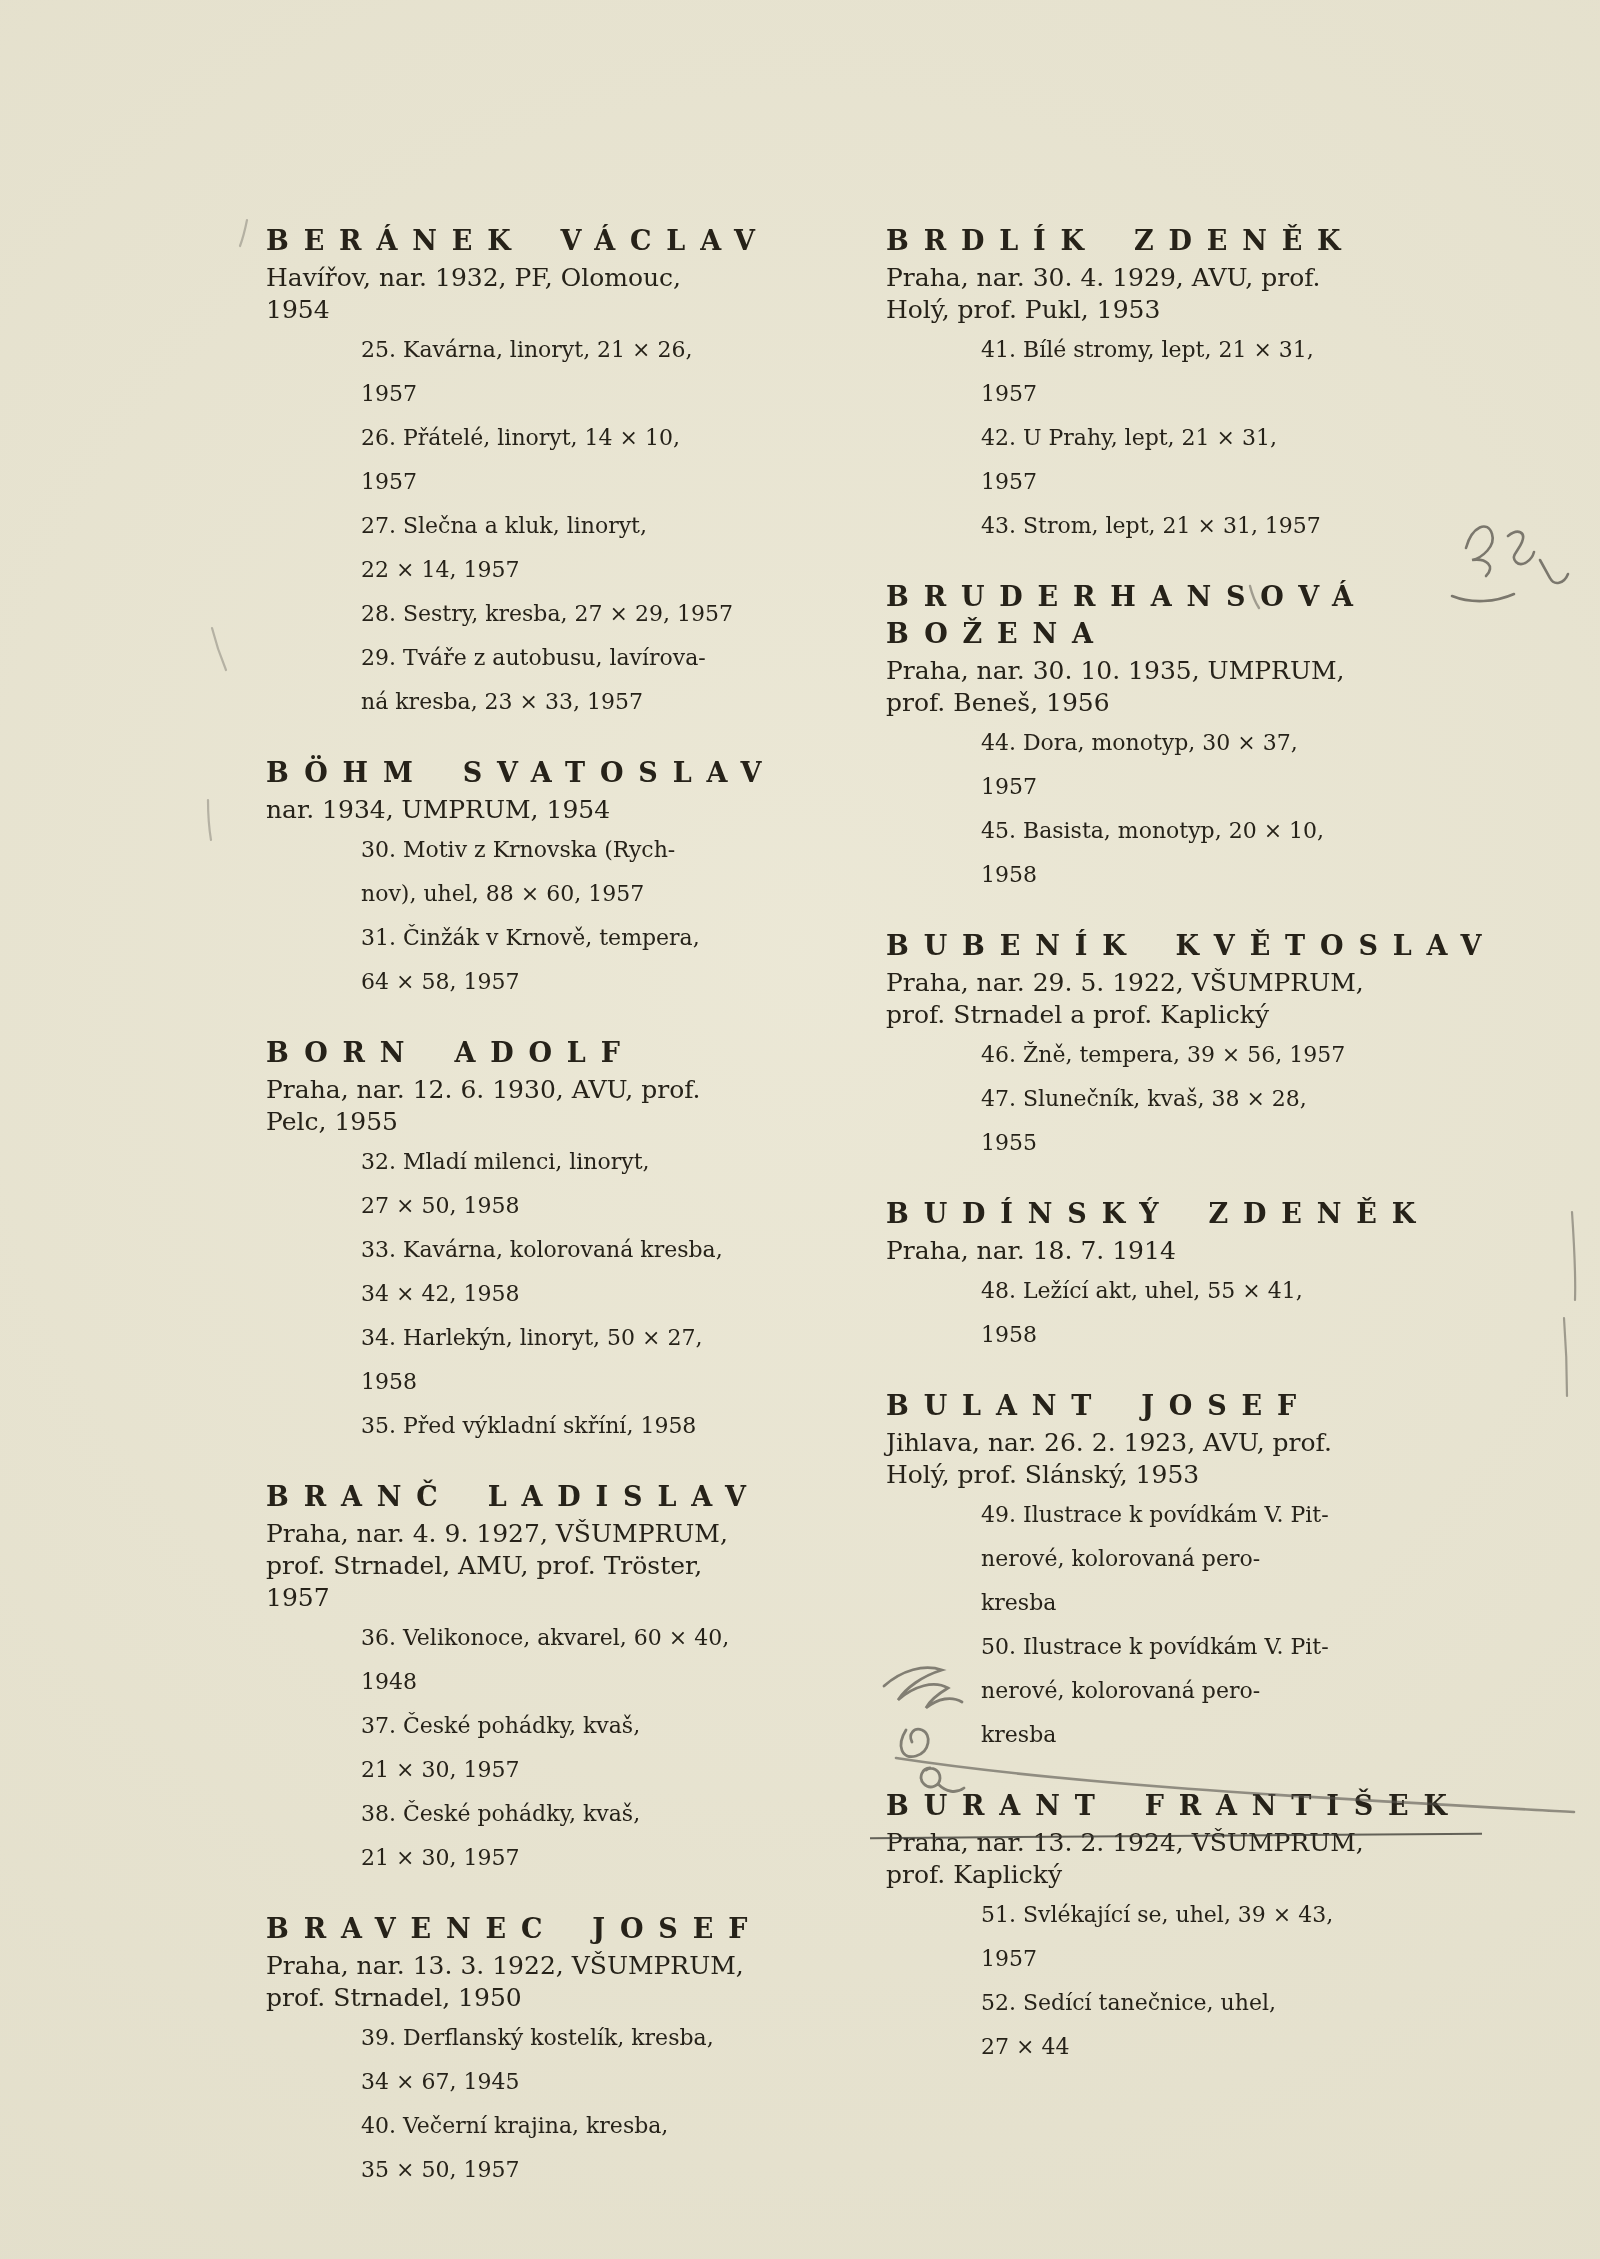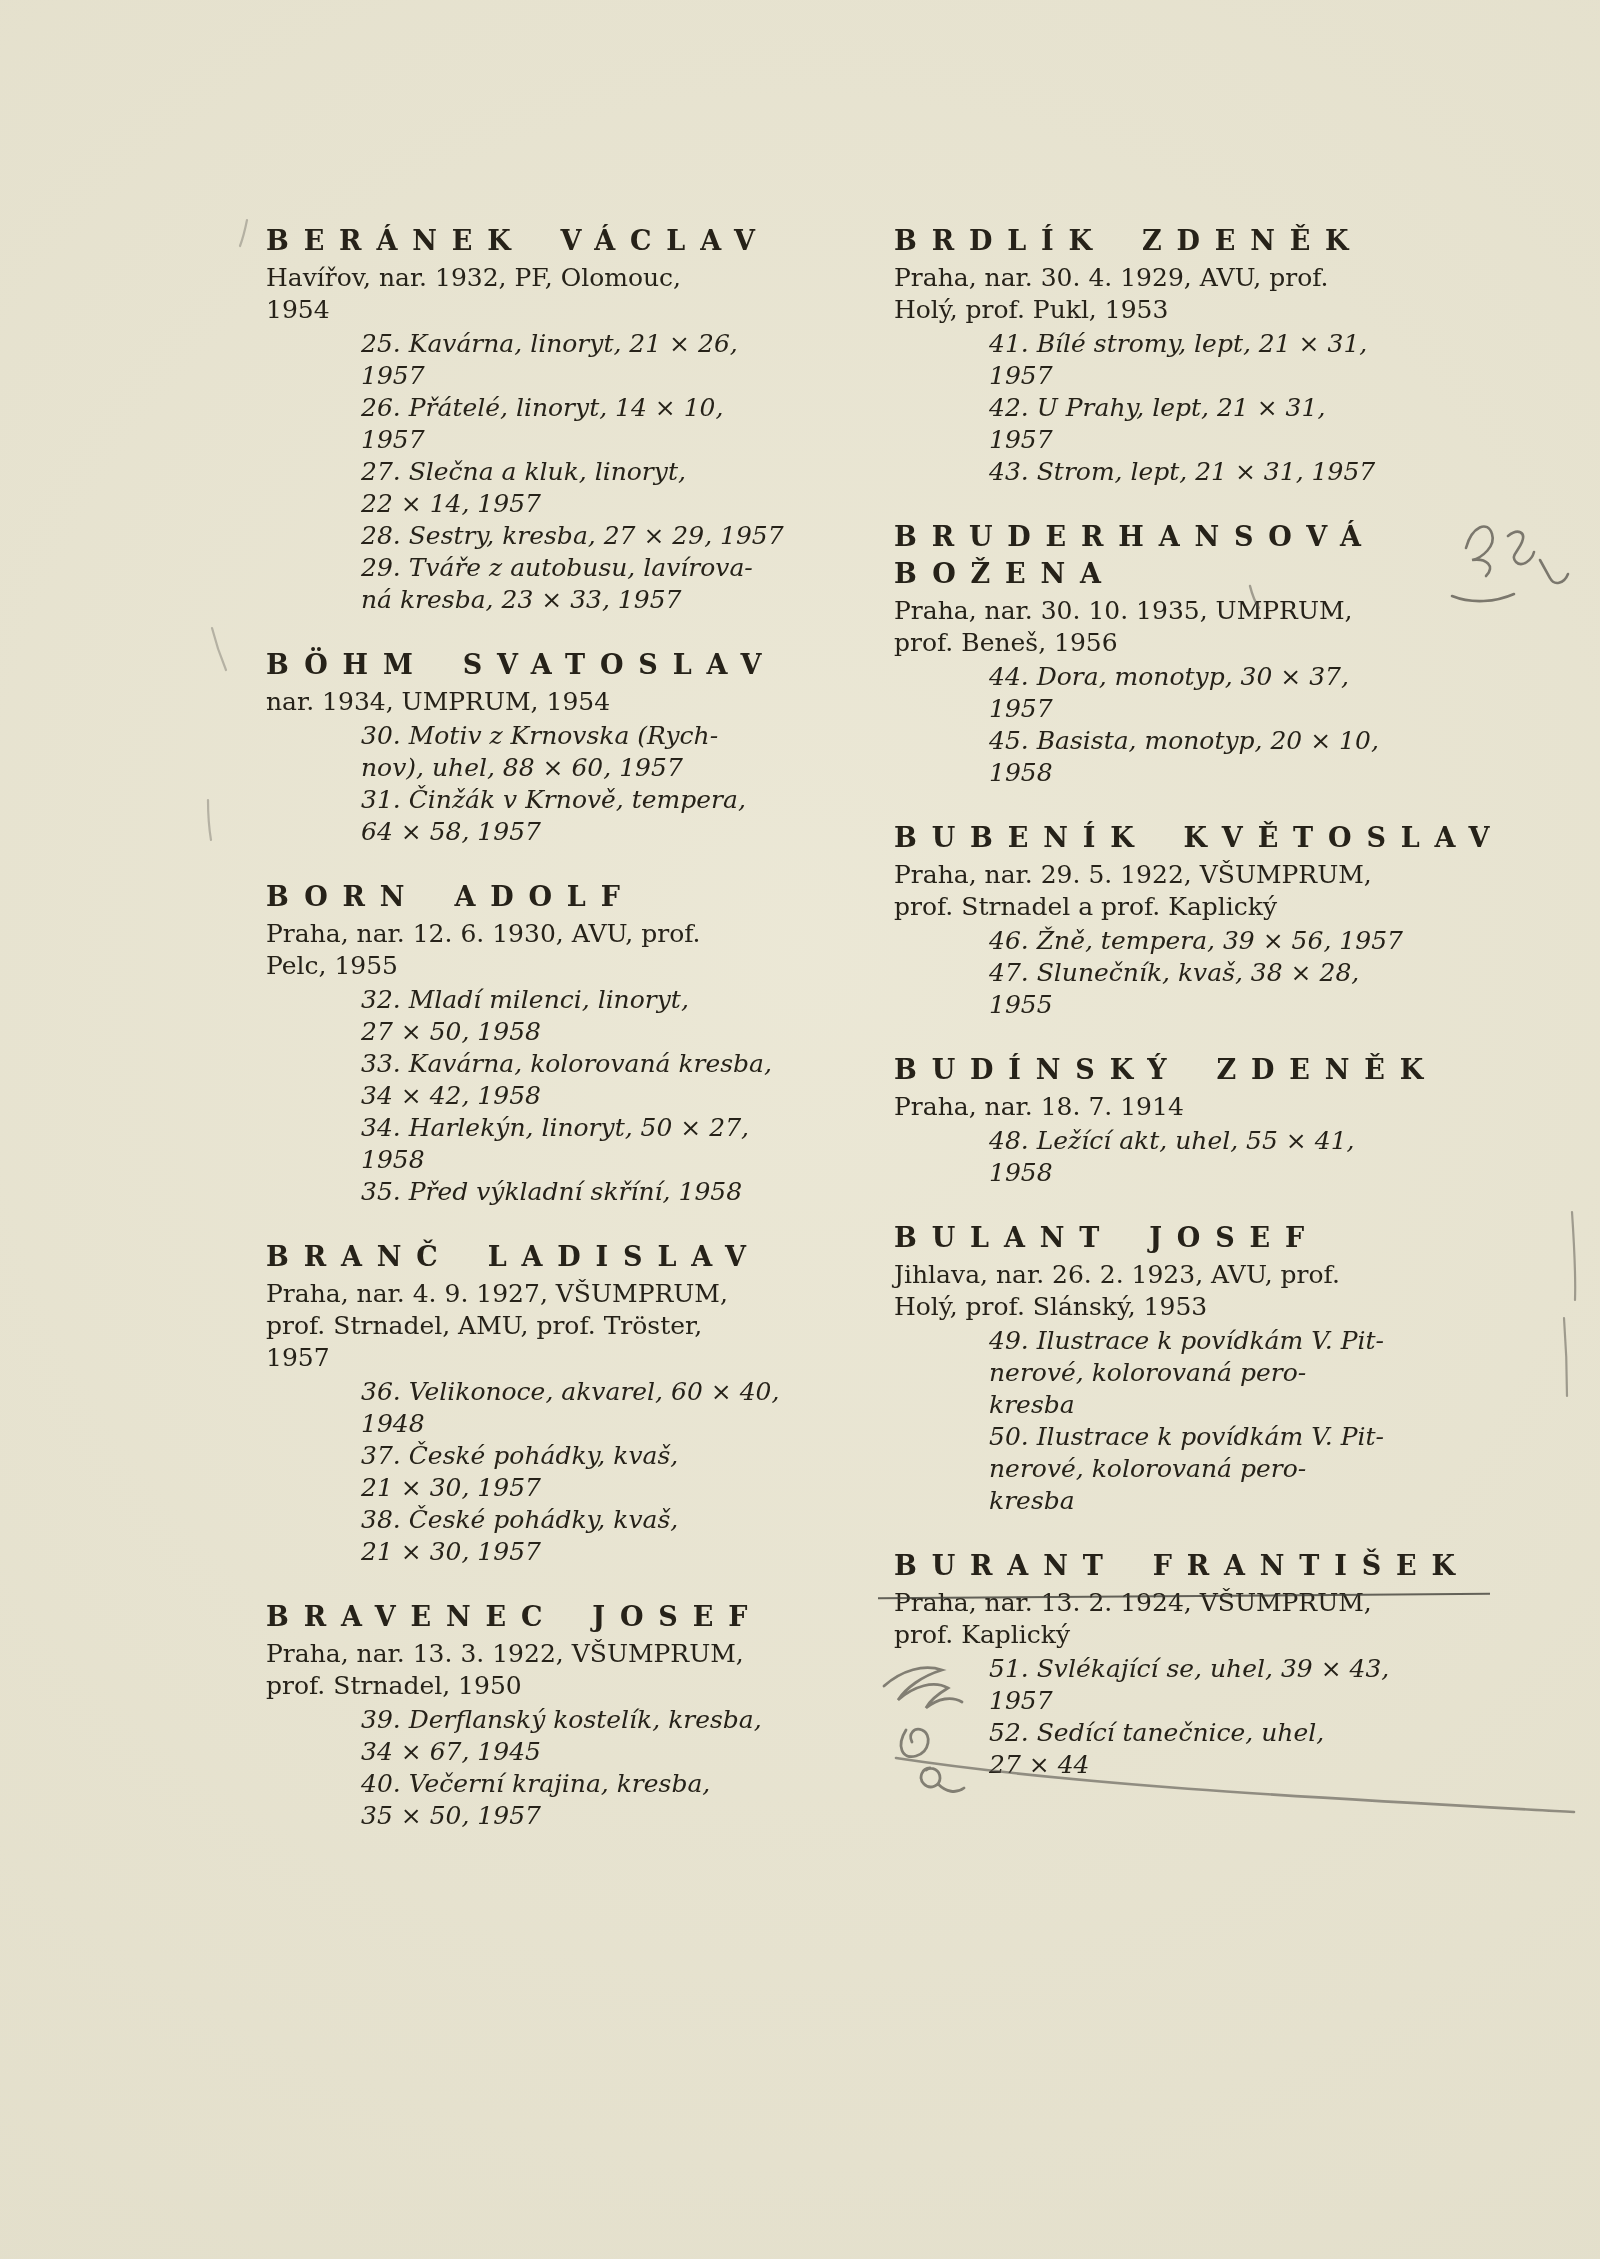--- a/index.html
+++ b/index.html
@@ -16,21 +16,21 @@
     color:#262219;
     background:
       radial-gradient(130% 95% at 50% 42%, rgba(255,255,255,0.10), rgba(60,50,20,0.05)),
       #e9e5d1;
   }
   .columns {
     position:absolute;
     top:222px;
     left:266px;
     display:flex;
-    gap:32px;
+    gap:24px;
   }
   .col { width:596px; }
   .col[data-name="column-right"] { width:586px; }
 
   .entry { margin-bottom:30px; }
 
   .artist-name {
     font-weight:bold;
     font-size:27px;
     line-height:37px;
@@ -41,23 +41,22 @@
   }
   .artist-bio {
     font-weight:normal;
     font-size:25px;
     line-height:32px;
     white-space:pre-line;
     margin-bottom:2px;
   }
   .works { margin-left:95px; margin-top:2px; }
   .work {
-    font-style:italic;
-    font-size:25px;
-    line-height:32px;
+    font-size:22px;
+    line-height:44px;
     white-space:pre-line;
   }
 
   
   .struck { position:relative; }
   .struck::after {
     content:"";
     position:absolute;
     left:-16px;
     top:8px;

